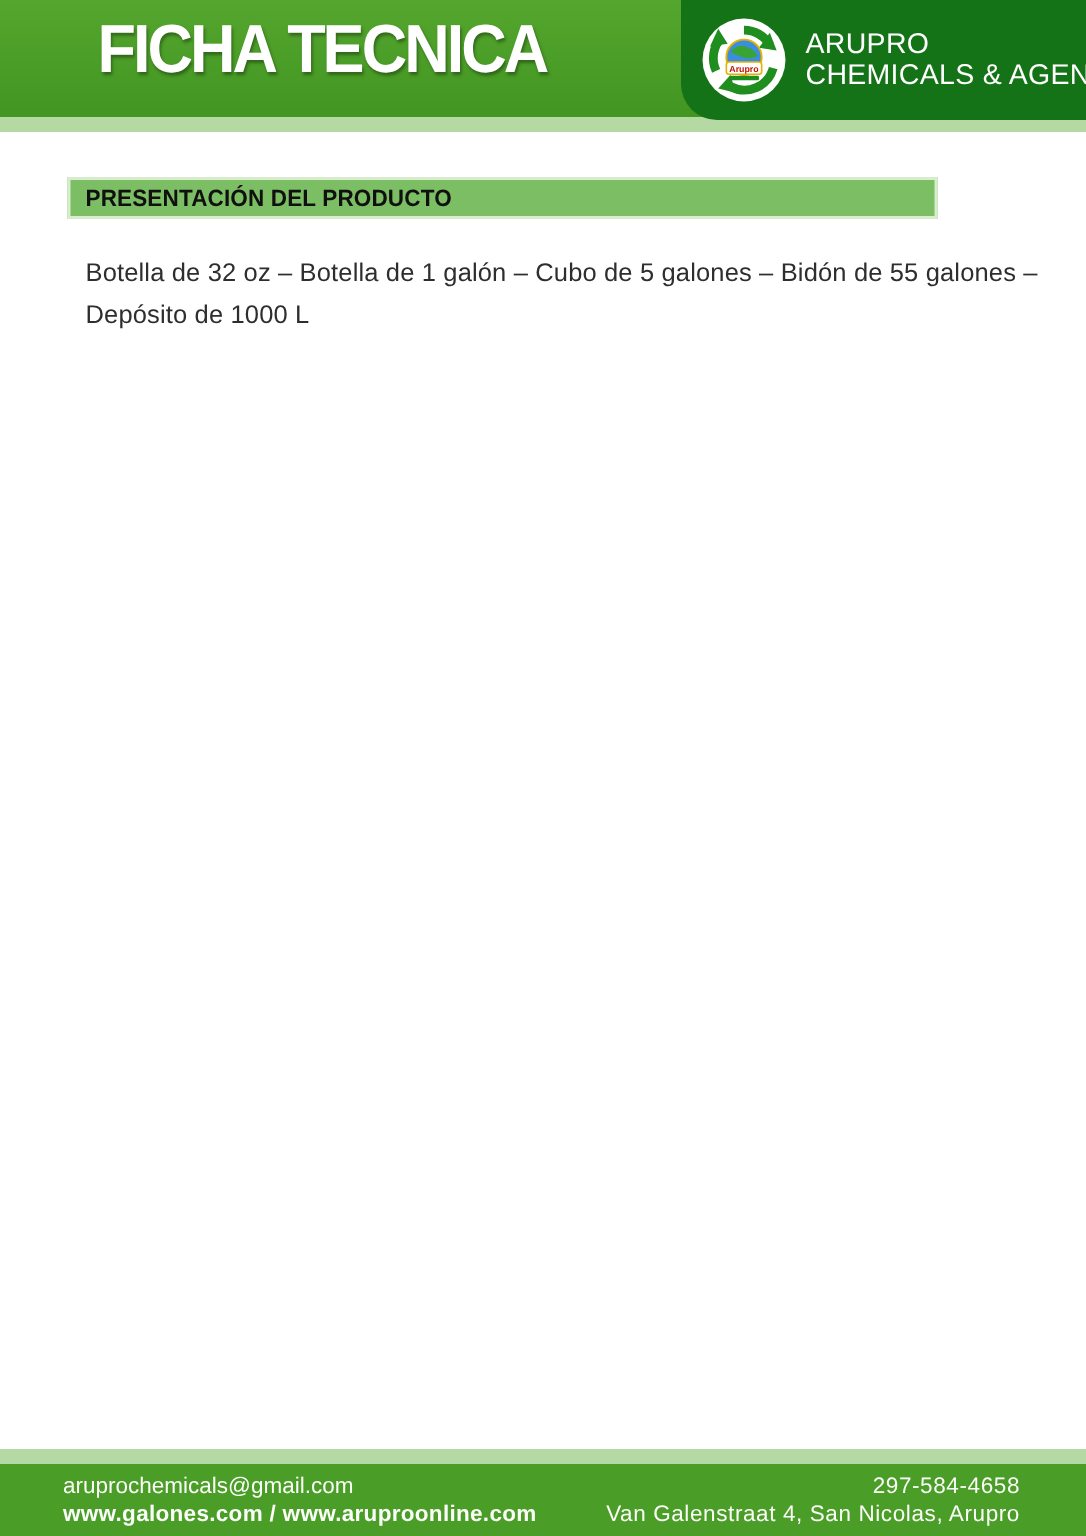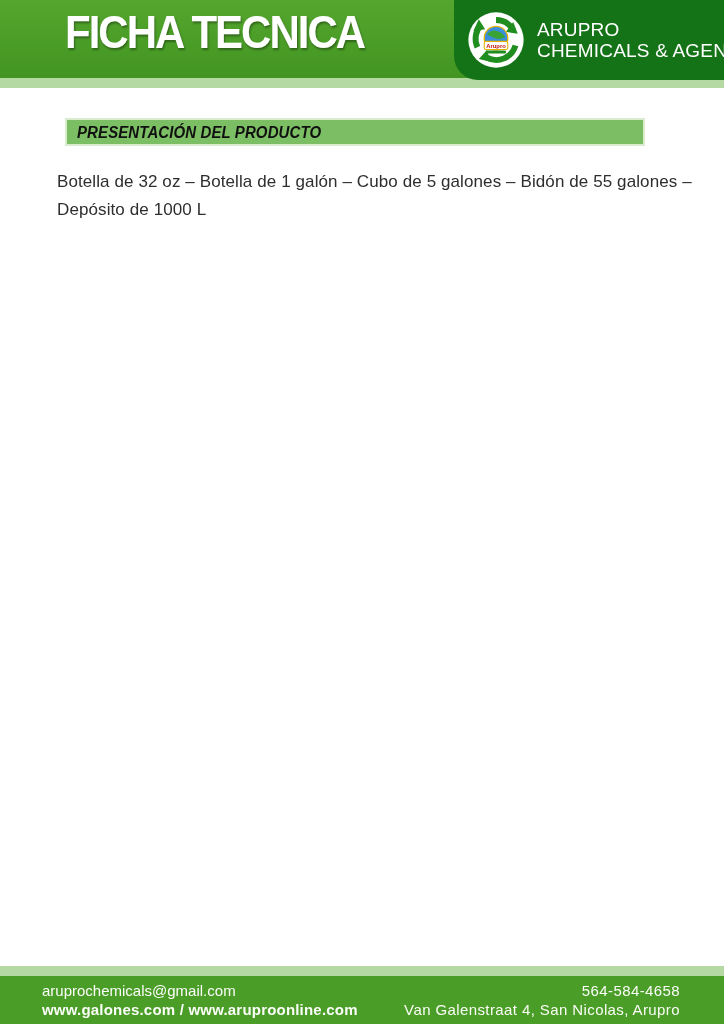--- a/index.html
+++ b/index.html
@@ -65,27 +65,26 @@
     line-height:1.12;
     font-size:19px;
     letter-spacing:0.2px;
     white-space:nowrap;
   }
   
   .strip{height:10px;background:var(--strip-green);flex:0 0 auto;}
   
   .main{flex:1 1 auto;background:#ffffff;padding-top:30px;}
   .section-bar{
-    margin-left:65px;
+    margin-left:45px;
     width:580px;height:28px;
     background:var(--section-bar-green);
     border:2px solid #d9ecce;
     display:flex;align-items:center;
     padding-left:10px;
-    font-style:italic;
   }
   .section-title{
     font-size:15px;
     font-weight:bold;
     color:#101010;
     letter-spacing:0.1px;
     transform:scaleY(1.05);
     transform-origin:left center;
     white-space:nowrap;
   }
@@ -163,16 +162,16 @@
 </div>
 
 <div class="strip"></div>
 
 <div class="footer">
   <div class="footer-left">
     <div class="email">aruprochemicals@gmail.com</div>
     <div class="websites">www.galones.com / www.aruproonline.com</div>
   </div>
   <div class="footer-right">
-    <div class="phone">564-584-4658</div>
+    <div class="phone">297-584-4658</div>
     <div class="address">Van Galenstraat 4, San Nicolas, Arupro</div>
   </div>
 </div>
 
 </body></html>

